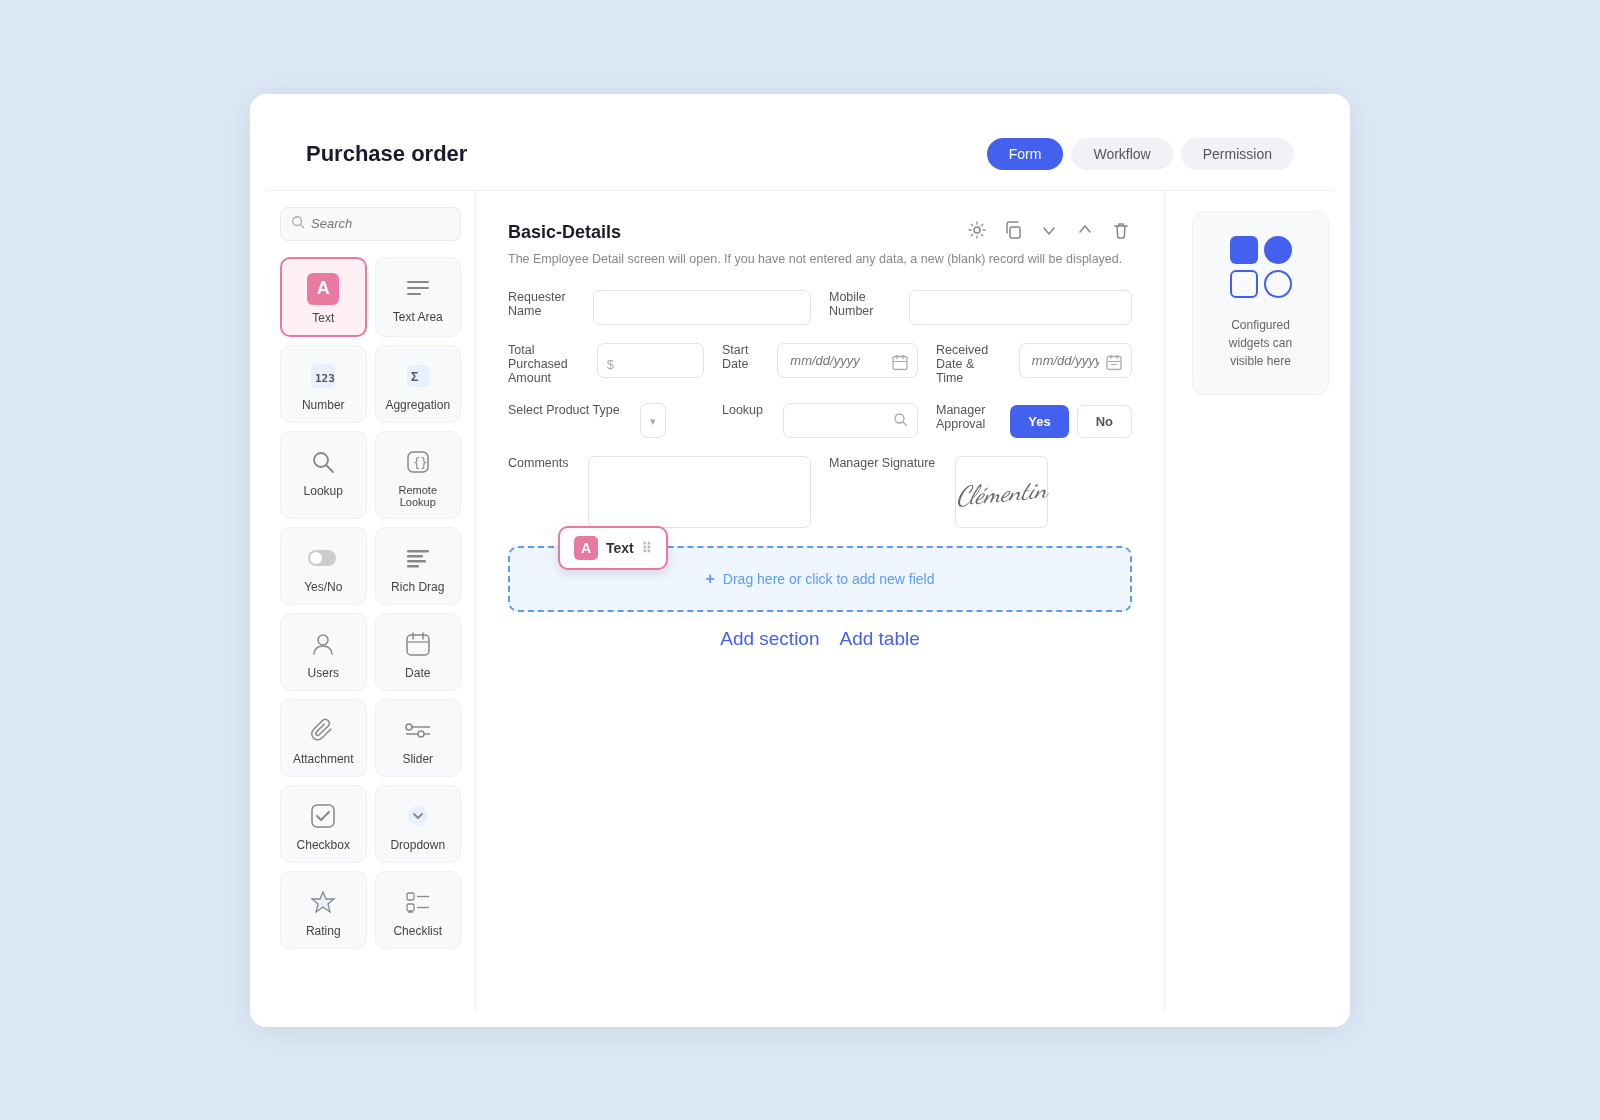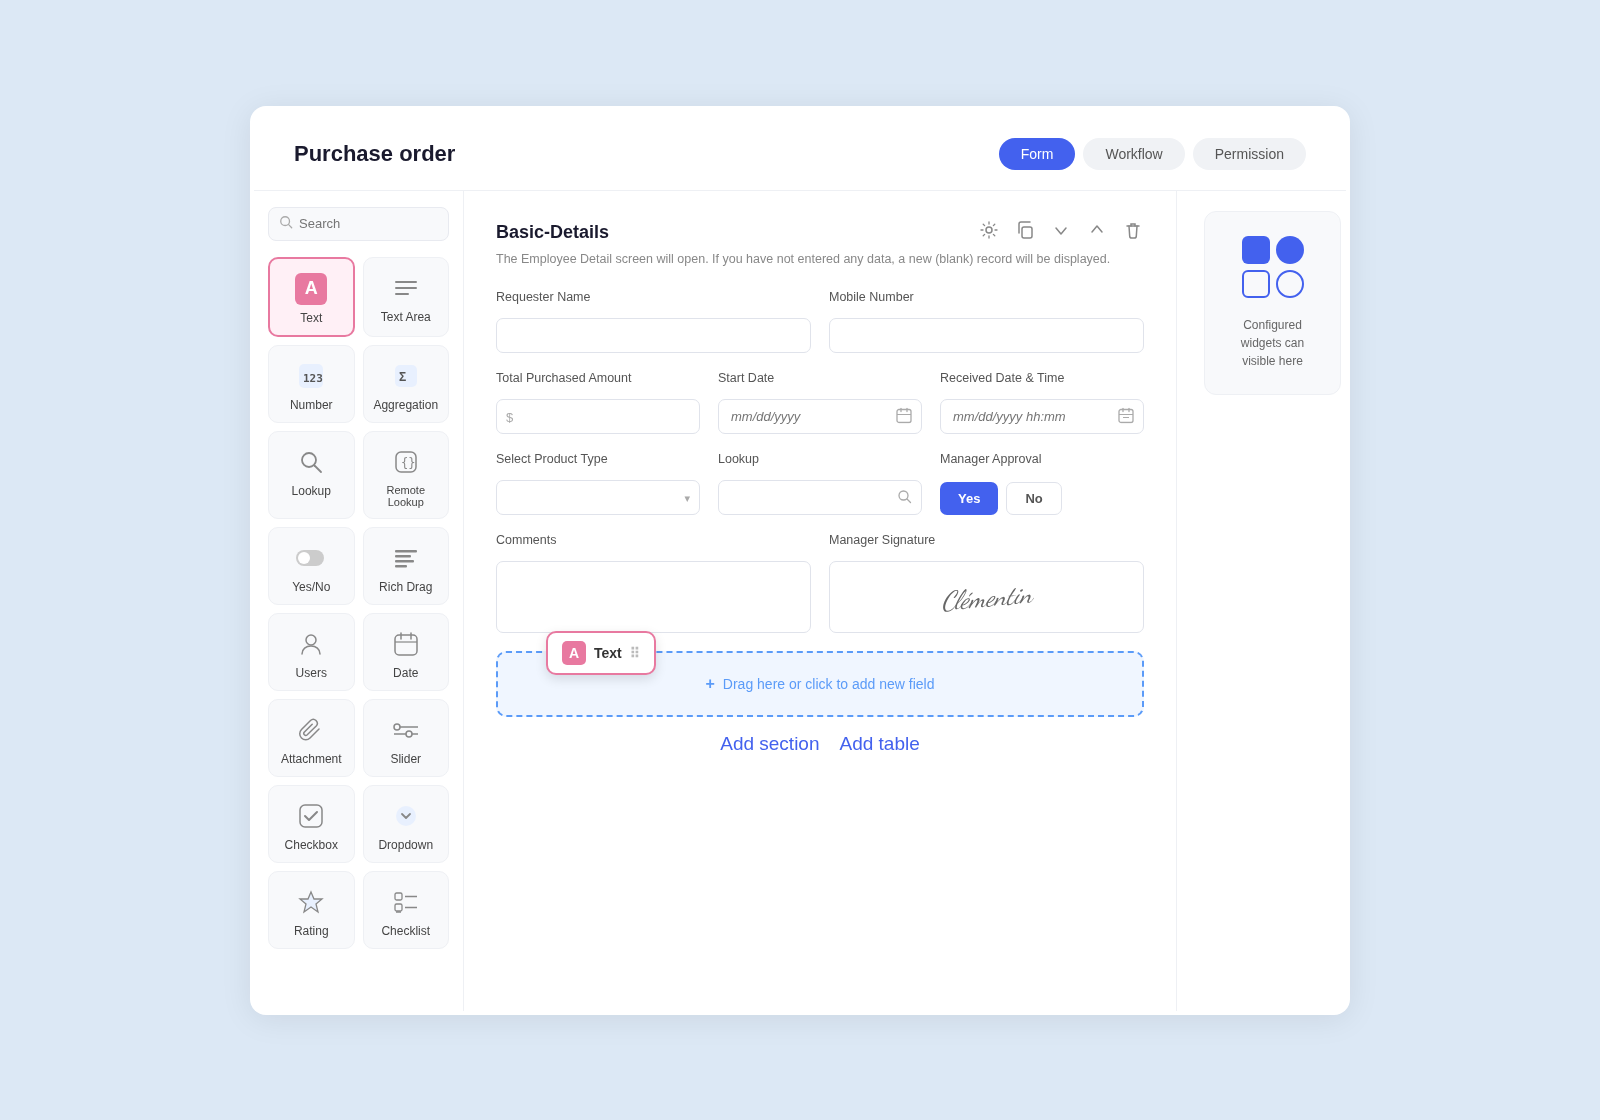--- a/index.html
+++ b/index.html
@@ -11,21 +11,21 @@
       align-items: center;
       justify-content: center;
       padding: 40px;
     }
     .main-card {
       background: #fff;
       border-radius: 16px;
       width: 1100px;
       min-height: 900px;
       box-shadow: 0 4px 32px rgba(0,0,0,0.08);
-      padding: 4px;
+      padding: 16px;
       overflow: hidden;
       position: relative;
     }
     
     .header {
       display: flex;
       align-items: center;
       padding: 28px 40px 20px 40px;
       border-bottom: 1px solid #eef0f4;
       gap: 0;
@@ -79,20 +79,21 @@
       margin-bottom: 16px;
       gap: 6px;
     }
     .search-box input {
       border: none;
       background: transparent;
       outline: none;
       font-size: 13px;
       color: #666;
       width: 100%;
+      font-style: italic;
     }
     .search-icon-svg { color: #aaa; flex-shrink: 0; }
     .widget-grid {
       display: grid;
       grid-template-columns: 1fr 1fr;
       gap: 8px;
     }
     .widget-item {
       background: #f8f9fb;
       border: 1px solid #eef0f4;
@@ -167,22 +168,21 @@
       margin-bottom: 22px;
       line-height: 1.5;
     }
     .form-row {
       display: flex;
       gap: 18px;
       margin-bottom: 18px;
     }
     .form-group {
       display: flex;
-      flex-direction: column;
-      gap: 14px;
+      gap: 20px;
       flex: 1;
     }
     .form-label {
       font-size: 12.5px;
       color: #555;
       font-weight: 500;
     }
     .form-input {
       border: 1px solid #e0e3eb;
       border-radius: 7px;

